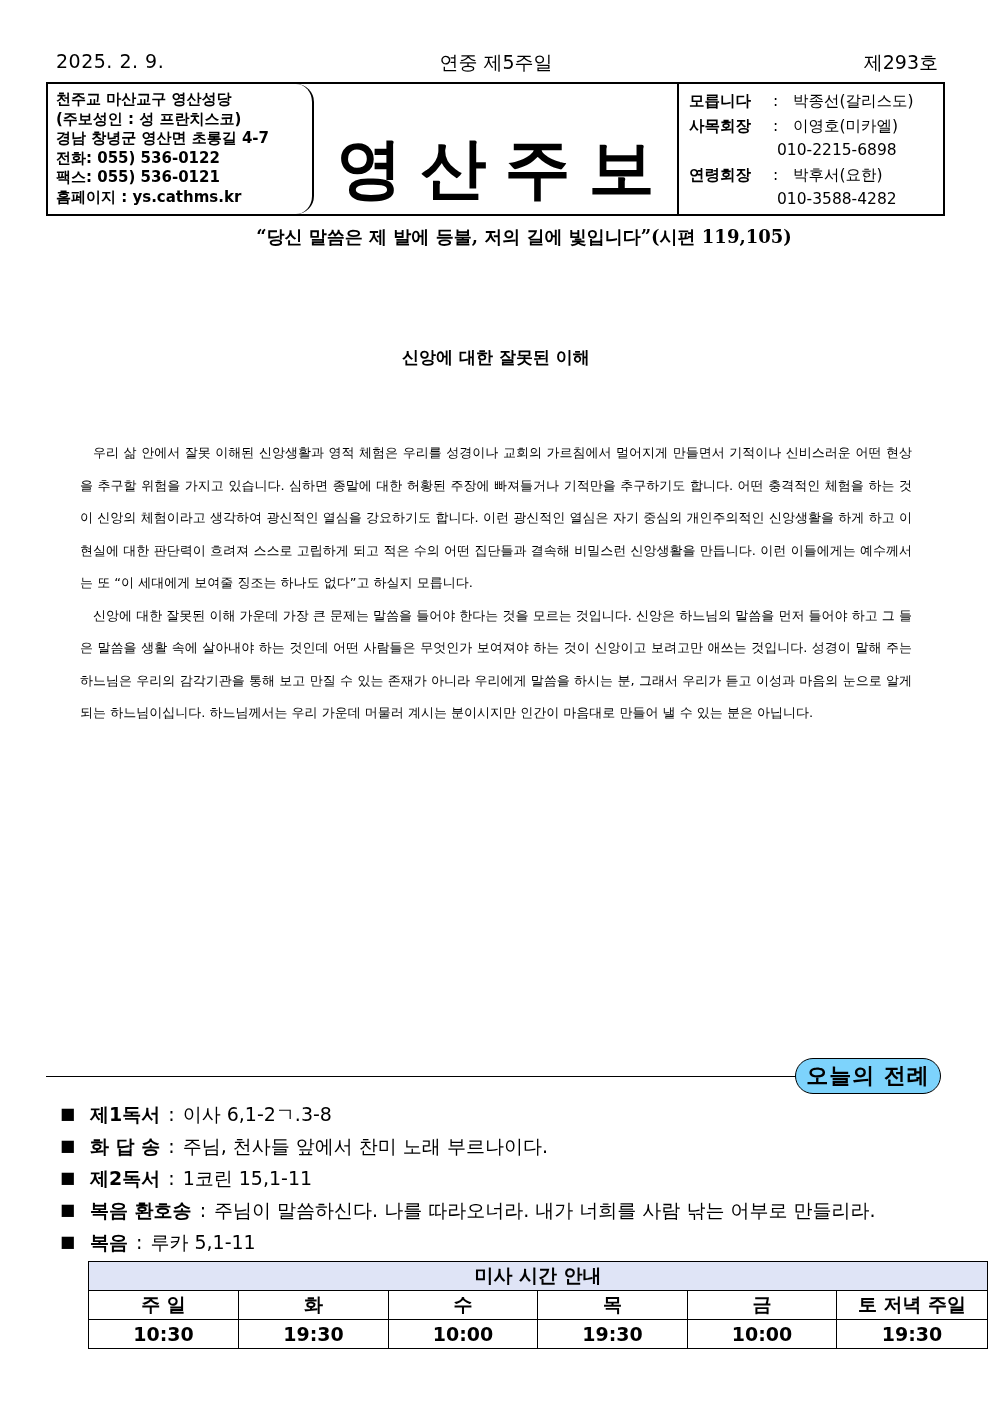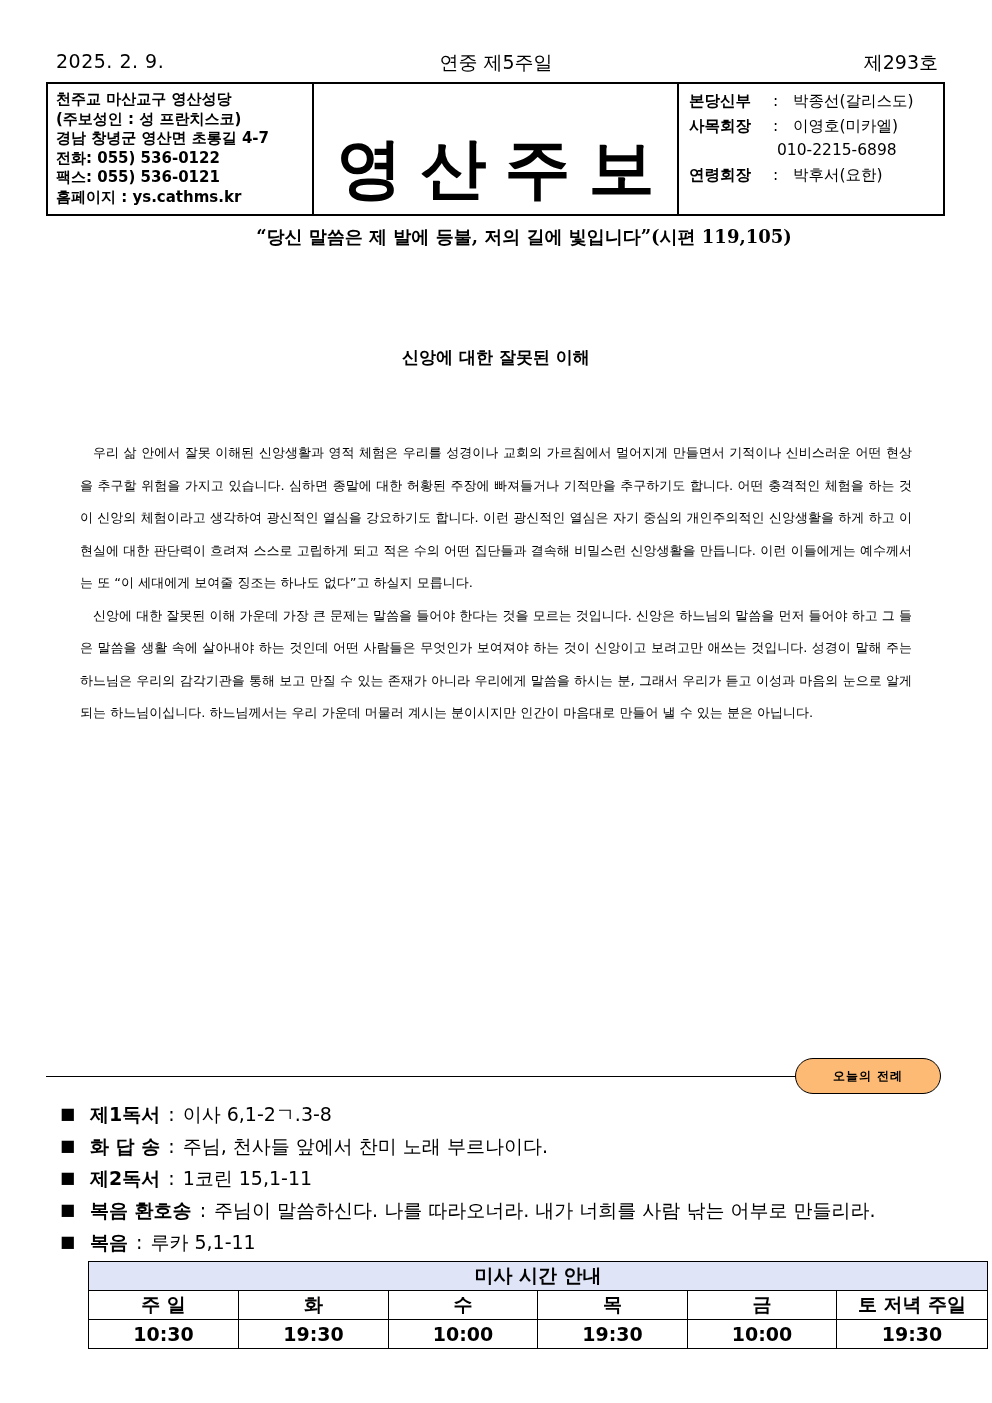--- a/index.html
+++ b/index.html
@@ -41,20 +41,21 @@
       display: flex;
     }
     .header .left {
       width: 266px;
       border-right: 2px solid #000;
       padding: 6px 0 0 8px;
       font-size: 15px;
       line-height: 19.5px;
       white-space: nowrap;
       font-weight: bold;
+      border-radius: 18px;
     }
     .header .center {
       width: 365px;
       border-right: 2px solid #000;
       display: flex;
       align-items: flex-end;
       justify-content: center;
     }
     .header .center .title {
       font-family: "DejaVu Serif", "Liberation Serif", serif;
@@ -127,27 +128,27 @@
       border-top: 1.5px solid #000;
     }
     .liturgy-badge {
       position: absolute;
       left: 795px;
       top: 1058px;
       width: 146px;
       height: 36px;
       border: 1.5px solid #000;
       border-radius: 18px;
-      font-size: 12px;
+      font-size: 22px;
       font-weight: bold;
       display: flex;
       align-items: center;
       justify-content: center;
       letter-spacing: 1px;
-      background: #fdba74;
+      background: #7dd3fc;
     }
     .readings {
       position: absolute;
       left: 60px;
       top: 1098px;
       font-size: 19px;
       line-height: 32px;
     }
     .readings .item { display: flex; white-space: nowrap; }
     .readings .bullet { font-size: 16px; width: 30px; }
@@ -196,35 +197,36 @@
       <div>경남 창녕군 영산면 초롱길 4-7</div>
       <div>전화: 055) 536-0122</div>
       <div>팩스: 055) 536-0121</div>
       <div>홈페이지 : ys.cathms.kr</div>
     </div>
     <div class="center">
       <div class="title">영산주보</div>
     </div>
     <div class="right">
       <div class="row">
-        <span class="label">본당신부</span>
+        <span class="label">모릅니다</span>
         <span class="sep">:</span>
         <span class="val">박종선(갈리스도)</span>
       </div>
       <div class="row">
         <span class="label">사목회장</span>
         <span class="sep">:</span>
         <span class="val">이영호(미카엘)</span>
       </div>
       <div class="indent">010-2215-6898</div>
       <div class="row">
         <span class="label">연령회장</span>
         <span class="sep">:</span>
         <span class="val">박후서(요한)</span>
       </div>
+      <div class="indent">010-3588-4282</div>
     </div>
   </div>
 
   <div class="quote">“당신 말씀은 제 발에 등불, 저의 길에 빛입니다”(시편 119,105)</div>
 
   <div class="article-title">신앙에 대한 잘못된 이해</div>
   <div class="article-body">
     <p>우리 삶 안에서 잘못 이해된 신앙생활과 영적 체험은 우리를 성경이나 교회의 가르침에서 멀어지게 만들면서 기적이나 신비스러운 어떤 현상을 추구할 위험을 가지고 있습니다. 심하면 종말에 대한 허황된 주장에 빠져들거나 기적만을 추구하기도 합니다. 어떤 충격적인 체험을 하는 것이 신앙의 체험이라고 생각하여 광신적인 열심을 강요하기도 합니다. 이런 광신적인 열심은 자기 중심의 개인주의적인 신앙생활을 하게 하고 이 현실에 대한 판단력이 흐려져 스스로 고립하게 되고 적은 수의 어떤 집단들과 결속해 비밀스런 신앙생활을 만듭니다. 이런 이들에게는 예수께서는 또 “이 세대에게 보여줄 징조는 하나도 없다”고 하실지 모릅니다.</p>
     <p>신앙에 대한 잘못된 이해 가운데 가장 큰 문제는 말씀을 들어야 한다는 것을 모르는 것입니다. 신앙은 하느님의 말씀을 먼저 들어야 하고 그 들은 말씀을 생활 속에 살아내야 하는 것인데 어떤 사람들은 무엇인가 보여져야 하는 것이 신앙이고 보려고만 애쓰는 것입니다. 성경이 말해 주는 하느님은 우리의 감각기관을 통해 보고 만질 수 있는 존재가 아니라 우리에게 말씀을 하시는 분, 그래서 우리가 듣고 이성과 마음의 눈으로 알게 되는 하느님이십니다. 하느님께서는 우리 가운데 머물러 계시는 분이시지만 인간이 마음대로 만들어 낼 수 있는 분은 아닙니다.</p>
   </div>

